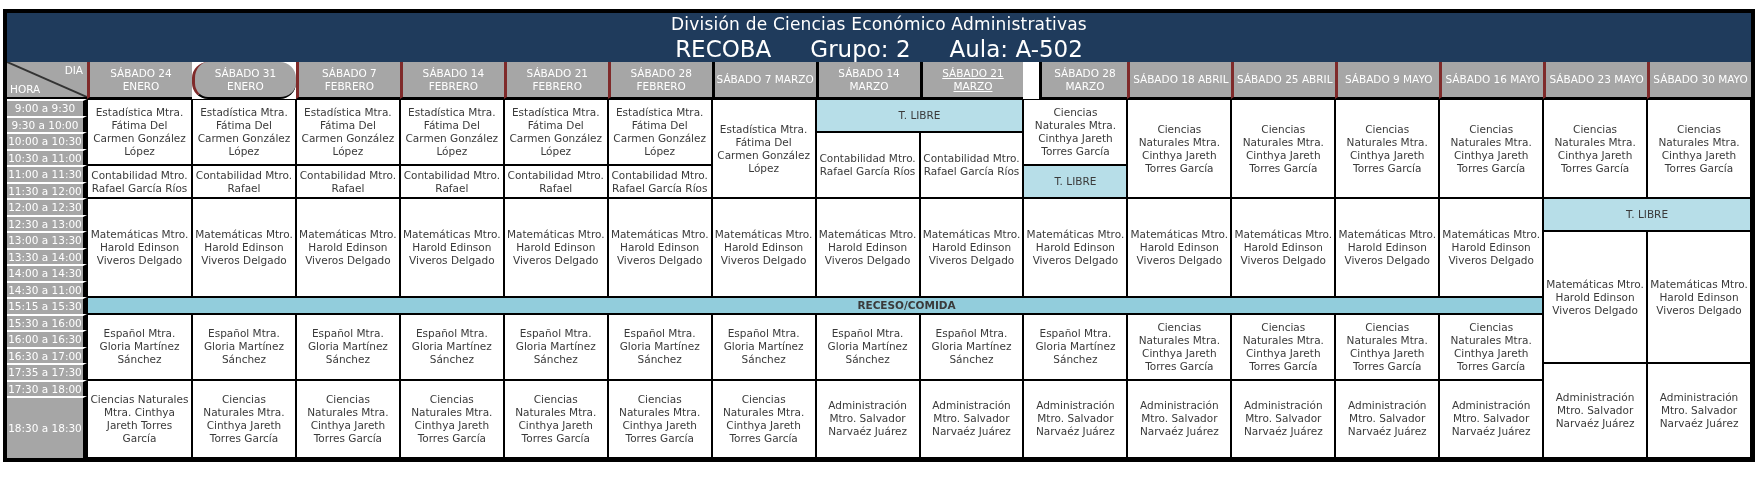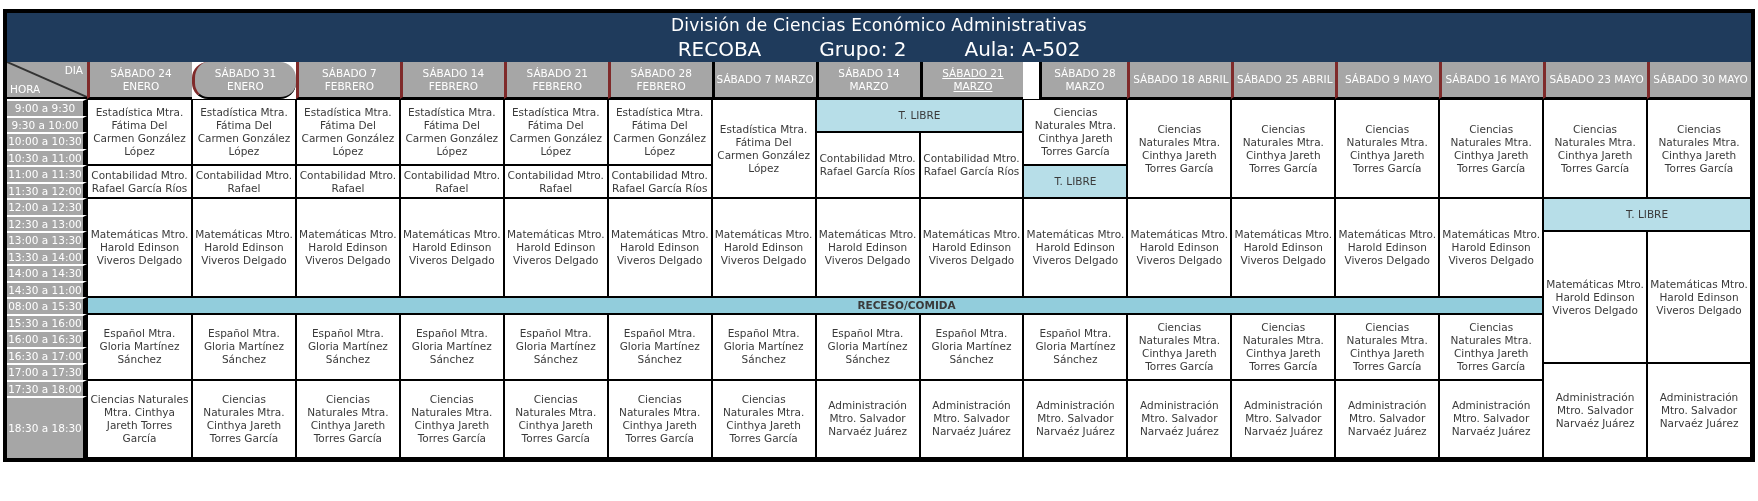--- a/index.html
+++ b/index.html
@@ -1,21 +1,21 @@
 <!DOCTYPE html>
 <html><head>
 <meta charset="utf-8">
 <style>
   html,body{margin:0;padding:0;background:#fff;}
   .page{width:1758px;height:501px;background:#fff;position:relative;
         font-family:"DejaVu Sans","Liberation Sans",sans-serif;}
   .board{position:absolute;top:9px;left:3px;width:1744px;border:4px solid #000;background:#fff;}
   .titlebar{height:49px;display:flex;flex-direction:column;justify-content:center;align-items:center;color:#fff;}
   .title-l1{font-size:17px;letter-spacing:.2px;}
-  .title-l2{font-size:20px;display:flex;gap:58px;margin-top:2px;}
+  .title-l2{font-size:23px;display:flex;gap:39px;margin-top:2px;}
   .grid{display:grid;grid-template-columns:80px 105px repeat(15,1fr);
         grid-template-rows:37px repeat(18,16.5px) 62px;background:#fff;}
   .hdr{background:#A6A6A6;color:#fff;font-size:10.5px;line-height:12.5px;display:flex;align-items:center;
        justify-content:center;text-align:center;border-left:3px solid #7F2A2A;border-bottom:2px solid #000;
        padding:0 1px;overflow:hidden;}
   .hdr.blk{border-left-color:#000;}
   .corner{background:#A6A6A6;color:#fff;font-size:10.5px;position:relative;border-bottom:2px solid #000;overflow:hidden;}
   .corner svg{position:absolute;top:0;left:0;width:100%;height:100%;}
   .corner .dia{position:absolute;top:2px;right:4px;}
   .corner .hora{position:absolute;bottom:2px;left:3px;}
@@ -69,25 +69,25 @@
         <div class="time" style="grid-area: 4 / 1;">10:00 a 10:30</div>
         <div class="time" style="grid-area: 5 / 1;">10:30 a 11:00</div>
         <div class="time" style="grid-area: 6 / 1;">11:00 a 11:30</div>
         <div class="time" style="grid-area: 7 / 1;">11:30 a 12:00</div>
         <div class="time" style="grid-area: 8 / 1;">12:00 a 12:30</div>
         <div class="time" style="grid-area: 9 / 1;">12:30 a 13:00</div>
         <div class="time" style="grid-area: 10 / 1;">13:00 a 13:30</div>
         <div class="time" style="grid-area: 11 / 1;">13:30 a 14:00</div>
         <div class="time" style="grid-area: 12 / 1;">14:00 a 14:30</div>
         <div class="time" style="grid-area: 13 / 1;">14:30 a 11:00</div>
-        <div class="time" style="grid-area: 14 / 1;">08:00 a 15:30</div>
+        <div class="time" style="grid-area: 14 / 1;">15:15 a 15:30</div>
         <div class="time" style="grid-area: 15 / 1;">15:30 a 16:00</div>
         <div class="time" style="grid-area: 16 / 1;">16:00 a 16:30</div>
         <div class="time" style="grid-area: 17 / 1;">16:30 a 17:00</div>
-        <div class="time" style="grid-area: 18 / 1;">17:00 a 17:30</div>
+        <div class="time" style="grid-area: 18 / 1;">17:35 a 17:30</div>
         <div class="time" style="grid-area: 19 / 1;">17:30 a 18:00</div>
         <div class="time" style="grid-area: 20 / 1;">18:30 a 18:30</div>
         <div class="cell" style="grid-area: 2 / 2 / span 4 / span 1;">Estadística Mtra. Fátima Del Carmen González López</div>
         <div class="cell" style="grid-area: 2 / 3 / span 4 / span 1;">Estadística Mtra. Fátima Del Carmen González López</div>
         <div class="cell" style="grid-area: 2 / 4 / span 4 / span 1;">Estadística Mtra. Fátima Del Carmen González López</div>
         <div class="cell" style="grid-area: 2 / 5 / span 4 / span 1;">Estadística Mtra. Fátima Del Carmen González López</div>
         <div class="cell" style="grid-area: 2 / 6 / span 4 / span 1;">Estadística Mtra. Fátima Del Carmen González López</div>
         <div class="cell" style="grid-area: 2 / 7 / span 4 / span 1;">Estadística Mtra. Fátima Del Carmen González López</div>
         <div class="cell" style="grid-area: 2 / 8 / span 6 / span 1;">Estadística Mtra. Fátima Del Carmen González López</div>
         <div class="cell free" style="grid-area: 2 / 9 / span 2 / span 2;">T. LIBRE</div>

